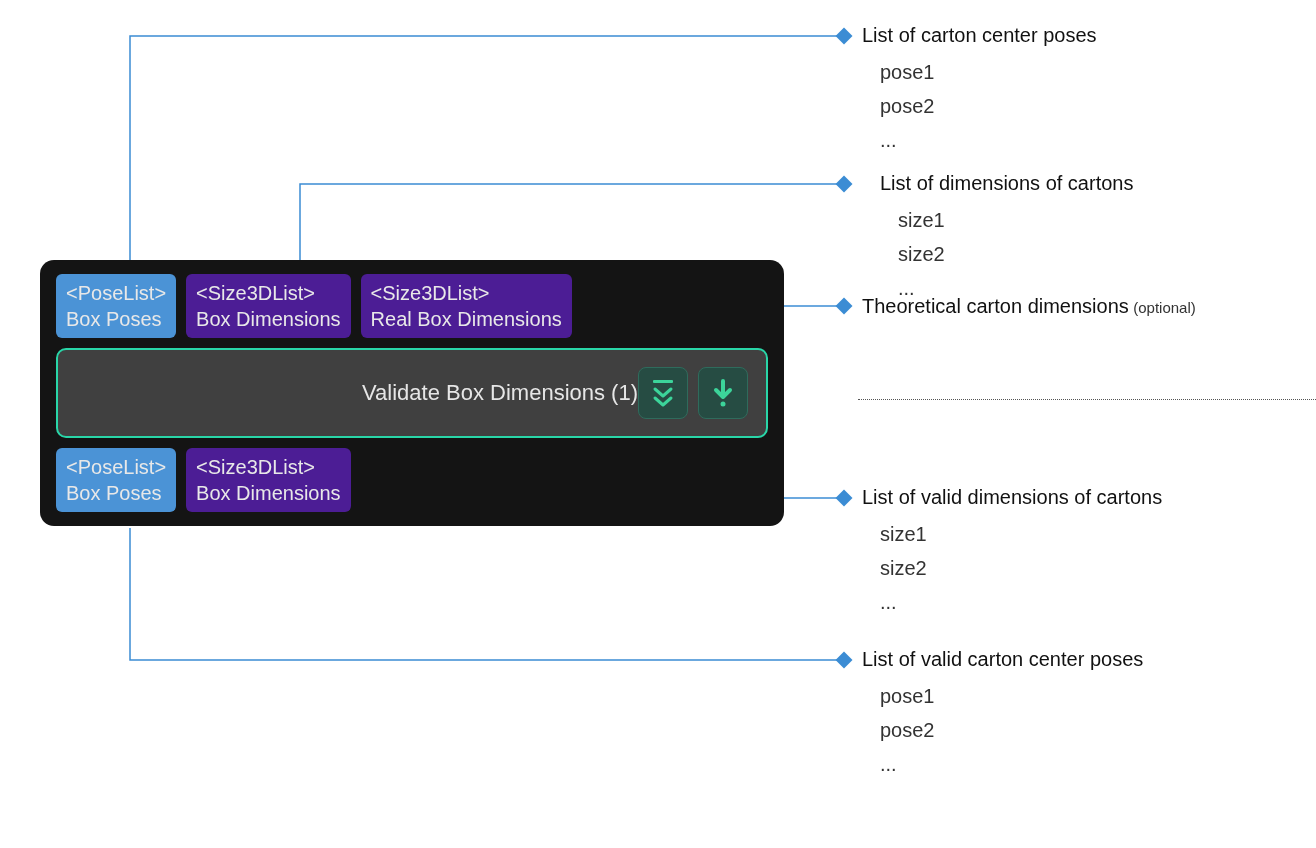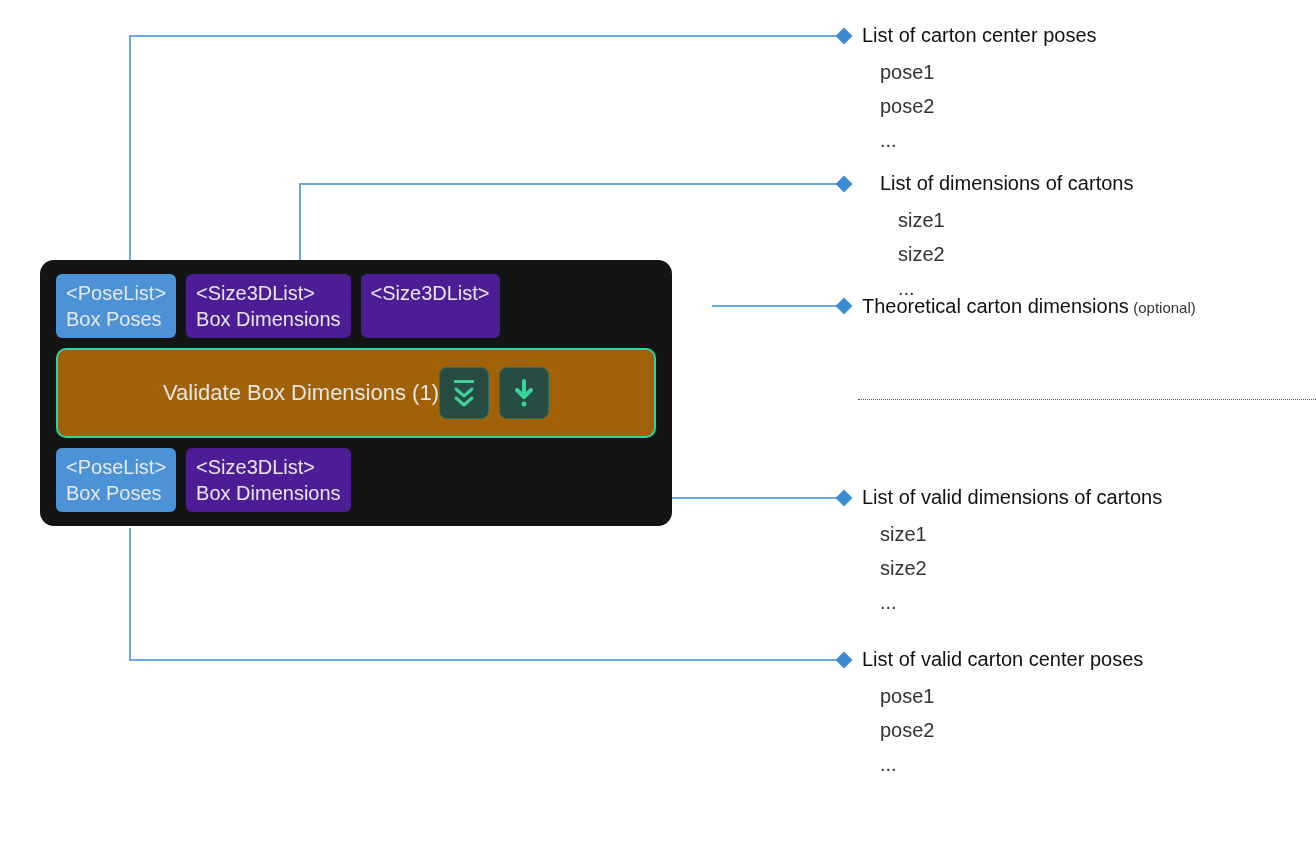--- a/index.html
+++ b/index.html
@@ -13,21 +13,21 @@
   .canvas {
     position: relative;
     width: 1316px;
     height: 848px;
   }
   
   .node-panel {
     position: absolute;
     left: 40px;
     top: 260px;
-    width: 632px;
+    width: 744px;
     background: #141414;
     border-radius: 14px;
     padding: 14px 16px 14px 16px;
   }
   .port-row {
     display: flex;
     gap: 10px;
     margin-bottom: 10px;
   }
   .port-row.bottom { margin-top: 10px; margin-bottom: 0; }
@@ -36,27 +36,27 @@
     padding: 6px 10px 6px 10px;
     color: #e8e8e8;
     font-size: 20px;
     line-height: 1.3;
   }
   .port.blue { background: #4b93d6; }
   .port.brown { background: #4c1d95; }
   .port .type { display:block; }
   .port .label { display:block; }
   .node-body {
-    background: #a16207;
+    background: #404040;
     border: 2px solid #29d6a8;
     border-radius: 10px;
     padding: 16px 18px;
     display: flex;
     align-items: center;
-    justify-content: center;
+    justify-content: flex-end;
     min-height: 90px;
   }
   .node-title {
     color: #e6e6e6;
     font-size: 22px;
   }
   .node-actions {
     display: flex;
     gap: 10px;
   }
@@ -154,20 +154,21 @@
       <div class="port blue">
         <span class="type">&lt;PoseList&gt;</span>
         <span class="label">Box Poses</span>
       </div>
       <div class="port brown">
         <span class="type">&lt;Size3DList&gt;</span>
         <span class="label">Box Dimensions</span>
       </div>
       <div class="port brown">
         <span class="type">&lt;Size3DList&gt;</span>
+        <span class="label">Real Box Dimensions</span>
       </div>
     </div>
 
     <div class="node-body">
       <span class="node-title">Validate Box Dimensions (1)</span>
       <div class="node-actions">
         <div class="action-btn">
           <svg width="28" height="30" viewBox="0 0 28 30">
             <rect x="4" y="2" width="20" height="3" rx="1" fill="#3cd49a"></rect>
             <path d="M6 11 L14 18 L22 11" stroke="#3cd49a" stroke-width="3" fill="none" stroke-linecap="round" stroke-linejoin="round"></path>

